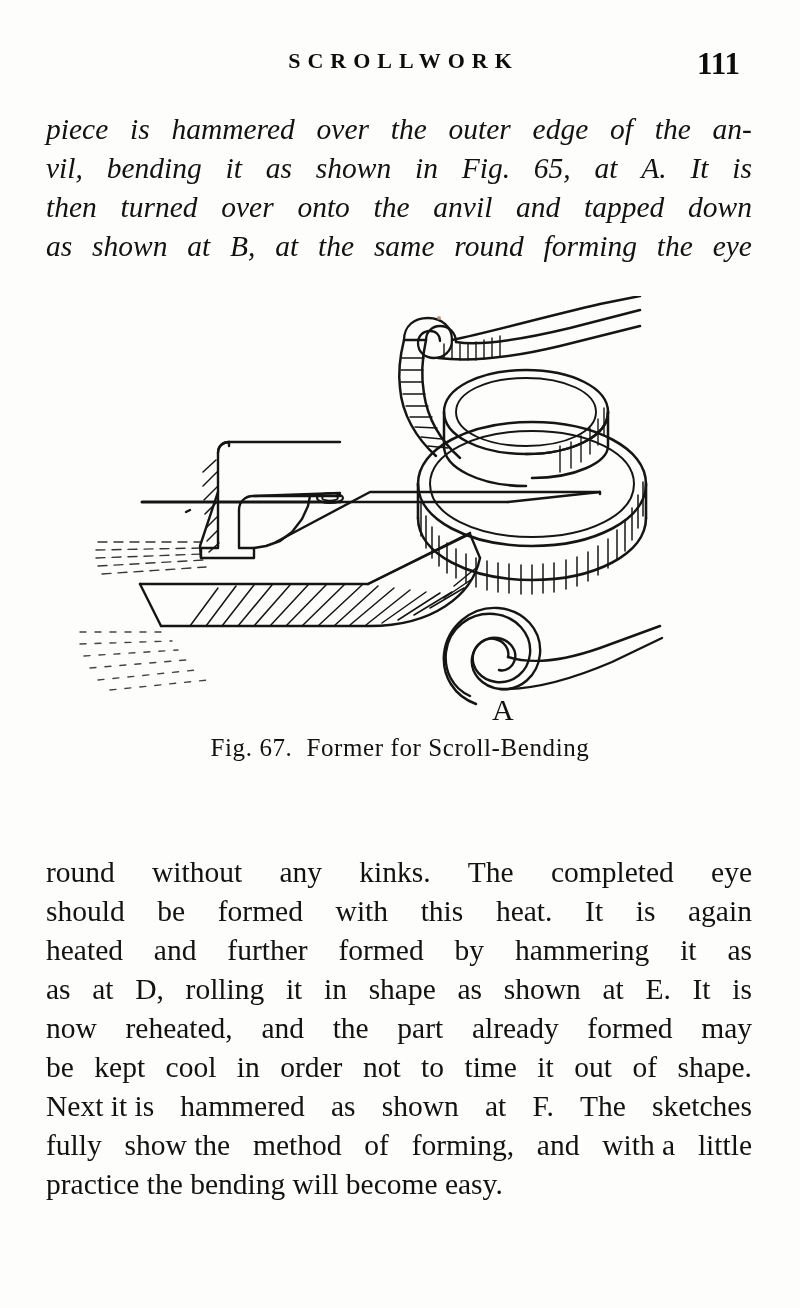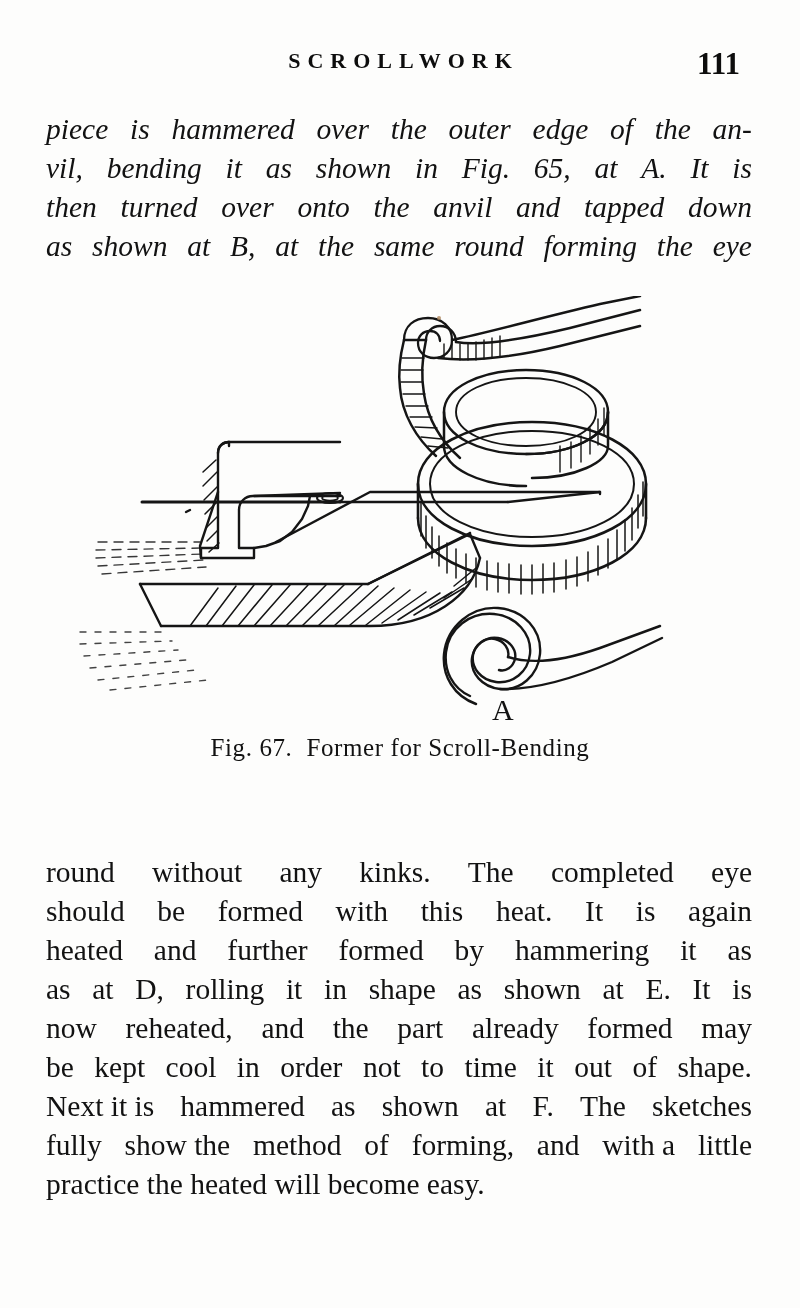--- a/index.html
+++ b/index.html
@@ -514,17 +514,17 @@
       <span class="ln j">
         <span>fully</span>
           <span>show the</span>
           <span>method</span>
           <span>of</span>
           <span>forming,</span>
           <span>and</span>
           <span>with a</span>
           <span>little</span>
       </span>
-      <span class="ln">practice the heated will become easy.</span>
+      <span class="ln">practice the bending will become easy.</span>
     </p>
   </div>
 
 </div>
 
 </body></html>

